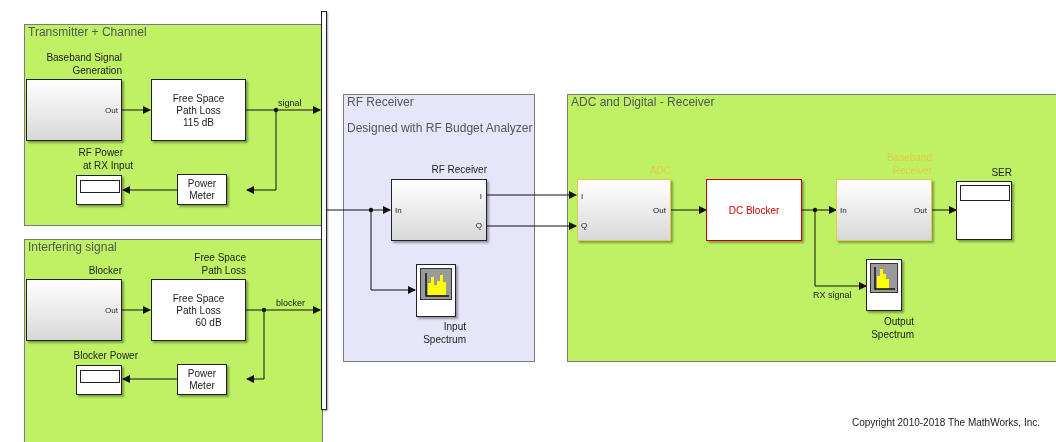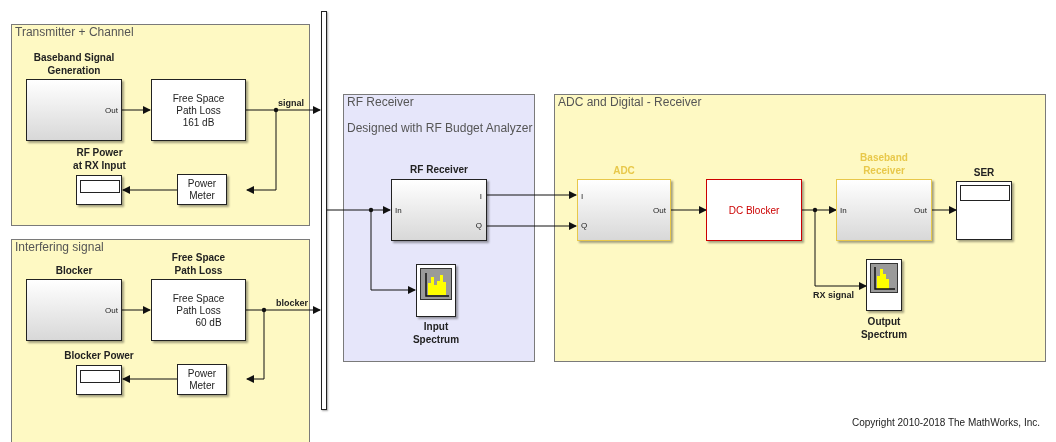--- a/index.html
+++ b/index.html
@@ -1,26 +1,26 @@
 <!DOCTYPE html>
 <html><head>
 <meta charset="utf-8">
 <style>
   html, body { margin:0; padding:0; }
   body { width:1056px; height:442px; background:#ffffff; position:relative; overflow:hidden;
          font-family:"Liberation Sans", sans-serif; color:#222; }
   .area { position:absolute; border:1px solid #7a7a7a; box-sizing:border-box; }
   .area-title { position:absolute; left:3px; top:1px; font-size:12px; color:#555; line-height:13px; }
-  .tan { background:#fef9c3; }
+  .tan { background:#bef264;margin-left:13px; }
   .lav { background:#e6e6fa; }
   .block { position:absolute; border:1px solid #222; background:#fff; box-sizing:border-box;
            box-shadow:2px 2px 2px rgba(0,0,0,0.35); }
   .grad { background:linear-gradient(#ffffff, #d8d8d8); }
   .btext { position:absolute; left:0; right:0; text-align:center; font-size:10px; line-height:12px; }
-  .label { position:absolute; text-align:center; font-size:10px; line-height:13px; color:#222; white-space:nowrap;font-weight:bold; }
+  .label { position:absolute; text-align:right; font-size:10px; line-height:13px; color:#222; white-space:nowrap; }
   .port { position:absolute; font-size:8px; color:#222; }
   .display-inner { position:absolute; border:1px solid #222; background:#fff; }
   svg.wires { position:absolute; left:0; top:0; }
   .copyright { position:absolute; right:16px; top:417px; font-size:10px; color:#222;text-align:right; }
   .bus { position:absolute; left:321px; top:11px; width:6px; height:399px; border:1px solid #222; background:#fff;
          box-sizing:border-box; box-shadow:1px 1px 2px rgba(0,0,0,0.35); }
   .spec { position:absolute; border:1px solid #222; background:#fff; box-sizing:border-box; box-shadow:2px 2px 2px rgba(0,0,0,0.35); }
   .spec-screen { position:absolute; left:3px; top:3px; width:32px; height:32px; background:#9a9a9a; border:1px solid #333; box-sizing:border-box; }
 </style>
 </head>
@@ -84,21 +84,21 @@
 <div class="bus"></div>
 
 <span class="label" style="left:26px;top:51px;width:96px;">Baseband Signal</span>
 <span class="label" style="left:26px;top:64px;width:96px;">Generation</span>
 <div class="block grad" style="left:26px;top:79px;width:96px;height:62px;">
   <span class="port" style="right:3px;top:26px;">Out</span>
 </div>
 <div class="block" style="left:151px;top:79px;width:95px;height:62px;">
   <span class="btext" style="top:13px;">Free Space</span>
   <span class="btext" style="top:25px;">Path Loss</span>
-  <span class="btext" style="top:37px;">161 dB</span>
+  <span class="btext" style="top:37px;">115 dB</span>
 </div>
 <span class="label" style="left:76px;top:146px;width:47px;">RF Power</span>
 <span class="label" style="left:66px;top:159px;width:67px;">at RX Input</span>
 <div class="block" style="left:76px;top:175px;width:46px;height:30px;">
   <div class="display-inner" style="left:3px;top:4px;width:38px;height:11px;"></div>
 </div>
 <div class="block" style="left:177px;top:174px;width:50px;height:31px;">
   <span class="btext" style="top:3px;">Power</span>
   <span class="btext" style="top:15px;">Meter</span>
 </div>

